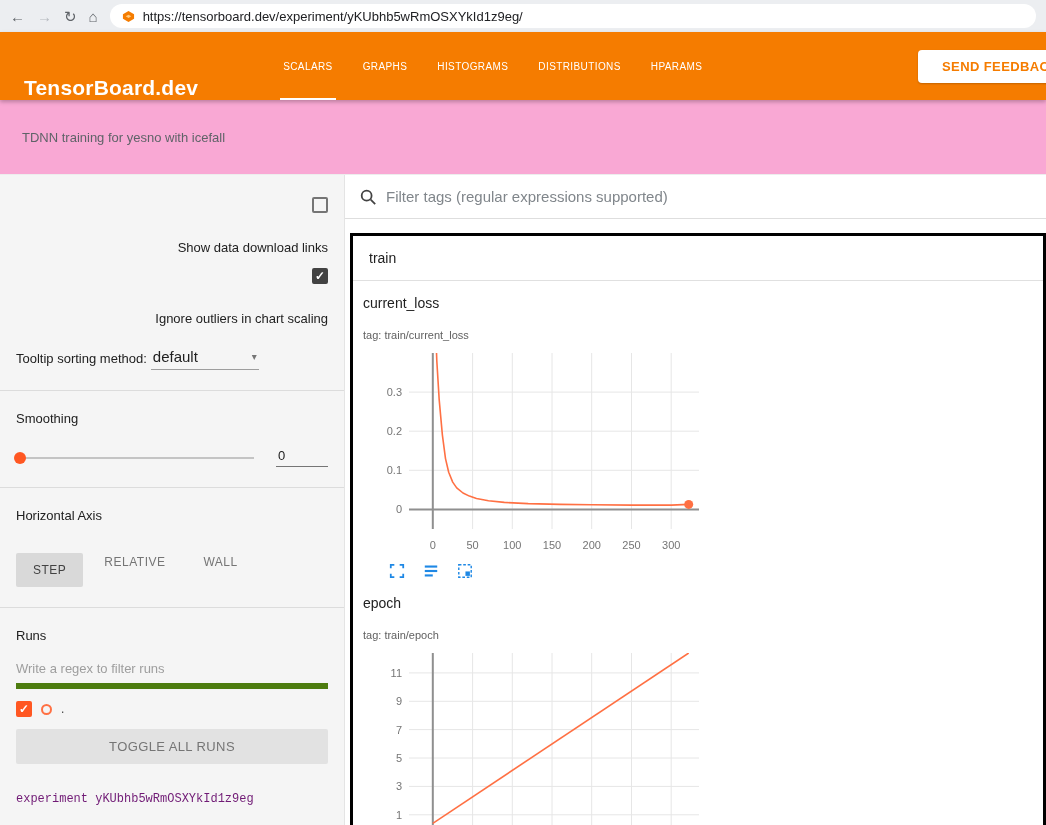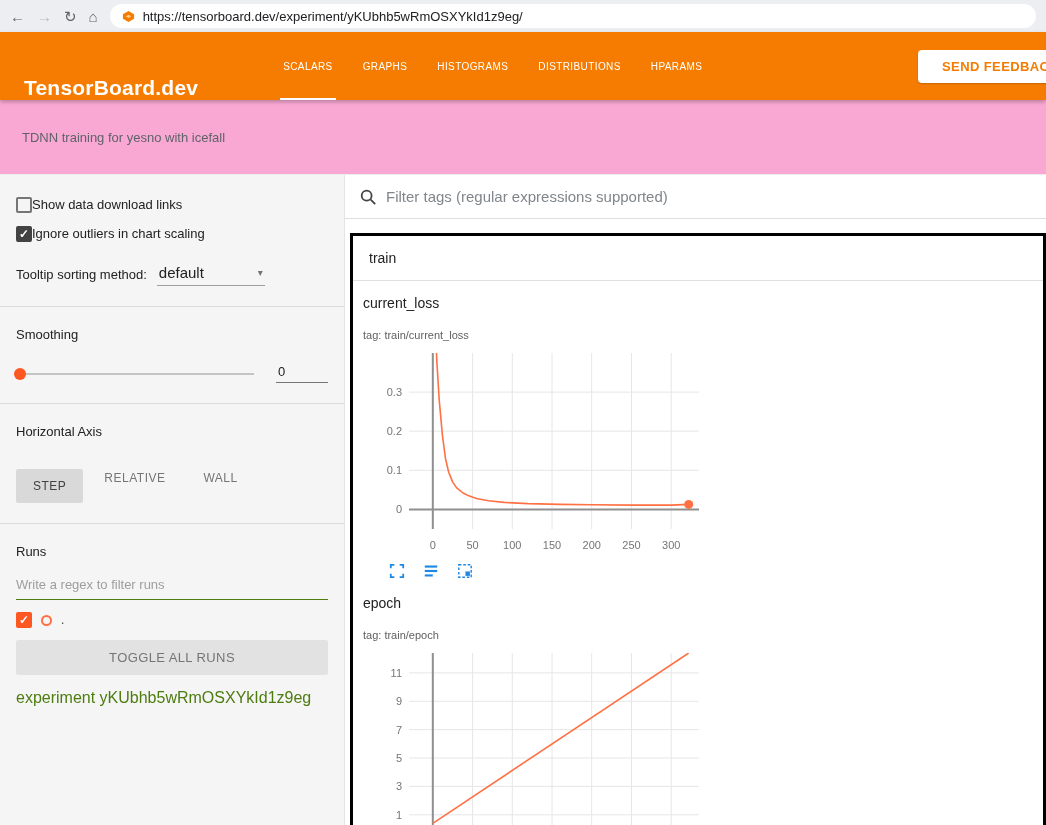--- a/index.html
+++ b/index.html
@@ -24,50 +24,50 @@
   
   .subheader { height:75px; background:#f9a8d4; display:flex; align-items:center; padding-left:22px; border-bottom:1px solid #ededed; }
   .exp-title { font-size:13px; color:#5f6368; }
 
   
   .content { display:flex; height:650px; }
   .sidebar { width:345px; background:#f5f5f5; border-right:1px solid #e4e4e4; padding:22px 16px 0 16px; font-size:13px; color:#212121; flex-shrink:0; }
   .main { flex:1; background:#fff; overflow:hidden; }
 
   
-  .check-row { display:flex; align-items:flex-start; gap:0; margin-bottom:13px; cursor:pointer; }
+  .check-row { display:flex; align-items:flex-end; gap:27px; margin-bottom:13px; cursor:pointer;flex-direction:column; }
   .cb { width:16px; height:16px; border:2px solid #757575; border-radius:2px; flex-shrink:0; position:relative; background:transparent; }
   .cb.checked { background:#424242; border-color:#424242; }
   .cb.checked::after { content:"✓"; position:absolute; left:1px; top:-1px; color:#fff; font-size:12px; font-weight:bold; }
   .cb.run { background:#ff5722; border-color:#ff5722; }
   .cb.run::after { content:"✓"; position:absolute; left:1px; top:-1px; color:#fff; font-size:12px; font-weight:bold; }
 
-  .tooltip-row { display:flex; align-items:flex-end; gap:10px; margin-top:22px; }
+  .tooltip-row { display:flex; align-items:flex-end; gap:4px; margin-top:22px; }
   .tooltip-row .lbl { padding-bottom:4px; }
   .select-box { width:108px; border-bottom:1px solid #9e9e9e; display:flex; justify-content:space-between; align-items:center; padding:0 2px 4px 2px; font-size:15px; color:#212121; cursor:pointer; }
   .select-arrow { color:#757575; font-size:10px; }
 
   .divider { height:1px; background:#dcdcdc; margin:20px -16px; }
 
   .slider-row { display:flex; align-items:center; margin-top:22px; }
   .slider-track { flex:1; height:2px; background:#c4c4c4; position:relative; cursor:pointer; }
   .slider-thumb { position:absolute; left:-2px; top:-5px; width:12px; height:12px; border-radius:50%; background:#ff5722; }
   .slider-val { width:52px; margin-left:22px; border-bottom:1px solid #757575; padding:0 2px 3px 2px; font-size:13px; color:#212121; }
 
   .axis-btns { display:flex; gap:4px; margin-top:14px; }
   .axis-btn { border:none; background:transparent; color:#757575; font-size:12px; letter-spacing:.5px; padding:10px 17px; border-radius:2px; cursor:pointer; font-family:inherit; }
   .axis-btn.active { background:#d9d9d9; color:#424242;margin-top:16px; }
 
-  .runs-filter { width:100%; border:none; outline:none; background:transparent; border-bottom:1px solid #4d7c0f; padding:8px 0 7px 0; font-size:13px; color:#212121; margin-top:10px; font-family:inherit; }
+  .runs-filter { width:100%; border:none; outline:none; background:transparent; border-bottom:6px solid #4d7c0f; padding:8px 0 7px 0; font-size:13px; color:#212121; margin-top:10px; font-family:inherit; }
   .runs-filter::placeholder { color:#9e9e9e; }
   .run-row { display:flex; align-items:center; gap:9px; margin:12px 0 12px 0; }
   .run-circle { width:11px; height:11px; border:2px solid #ff7043; border-radius:50%; flex-shrink:0; }
   .run-name { font-size:12px; color:#424242; }
-  .toggle-btn { width:100%; border:none; background:#e2e2e2; color:#757575; font-size:13px; letter-spacing:.4px; padding:10px 4px; border-radius:2px; cursor:pointer; margin-bottom:14px; font-family:inherit; }
-  .exp-caption { font-size:16px; color:#4d7c0f; }
+  .toggle-btn { width:100%; border:none; background:#e2e2e2; color:#757575; font-size:13px; letter-spacing:.4px; padding:10px 4px; border-radius:2px; cursor:pointer; margin-bottom:28px; font-family:inherit; }
+  .exp-caption { font-size:12px; color:#701a75;font-family:Liberation Mono, monospace; }
 
   
   .filter-bar { height:44px; display:flex; align-items:center; gap:9px; padding-left:14px; border-bottom:1px solid #dedede; }
   .filter-input { flex:1; border:none; outline:none; background:transparent; font-size:15px; color:#424242; font-family:inherit; }
   .filter-input::placeholder { color:#80868b; }
 
   .card { margin:14px 0 0 5px; border:3px solid #000000; background:#fff; }
   .card-header { padding:14px 16px; border-bottom:1px solid #e0e0e0; font-size:14px; color:#212121; cursor:pointer; }
   .charts-grid { display:flex; flex-wrap:wrap; padding:6px 0 0 0;flex-direction:column; }
   .chart { width:360px; padding:8px 0 0 10px; }

